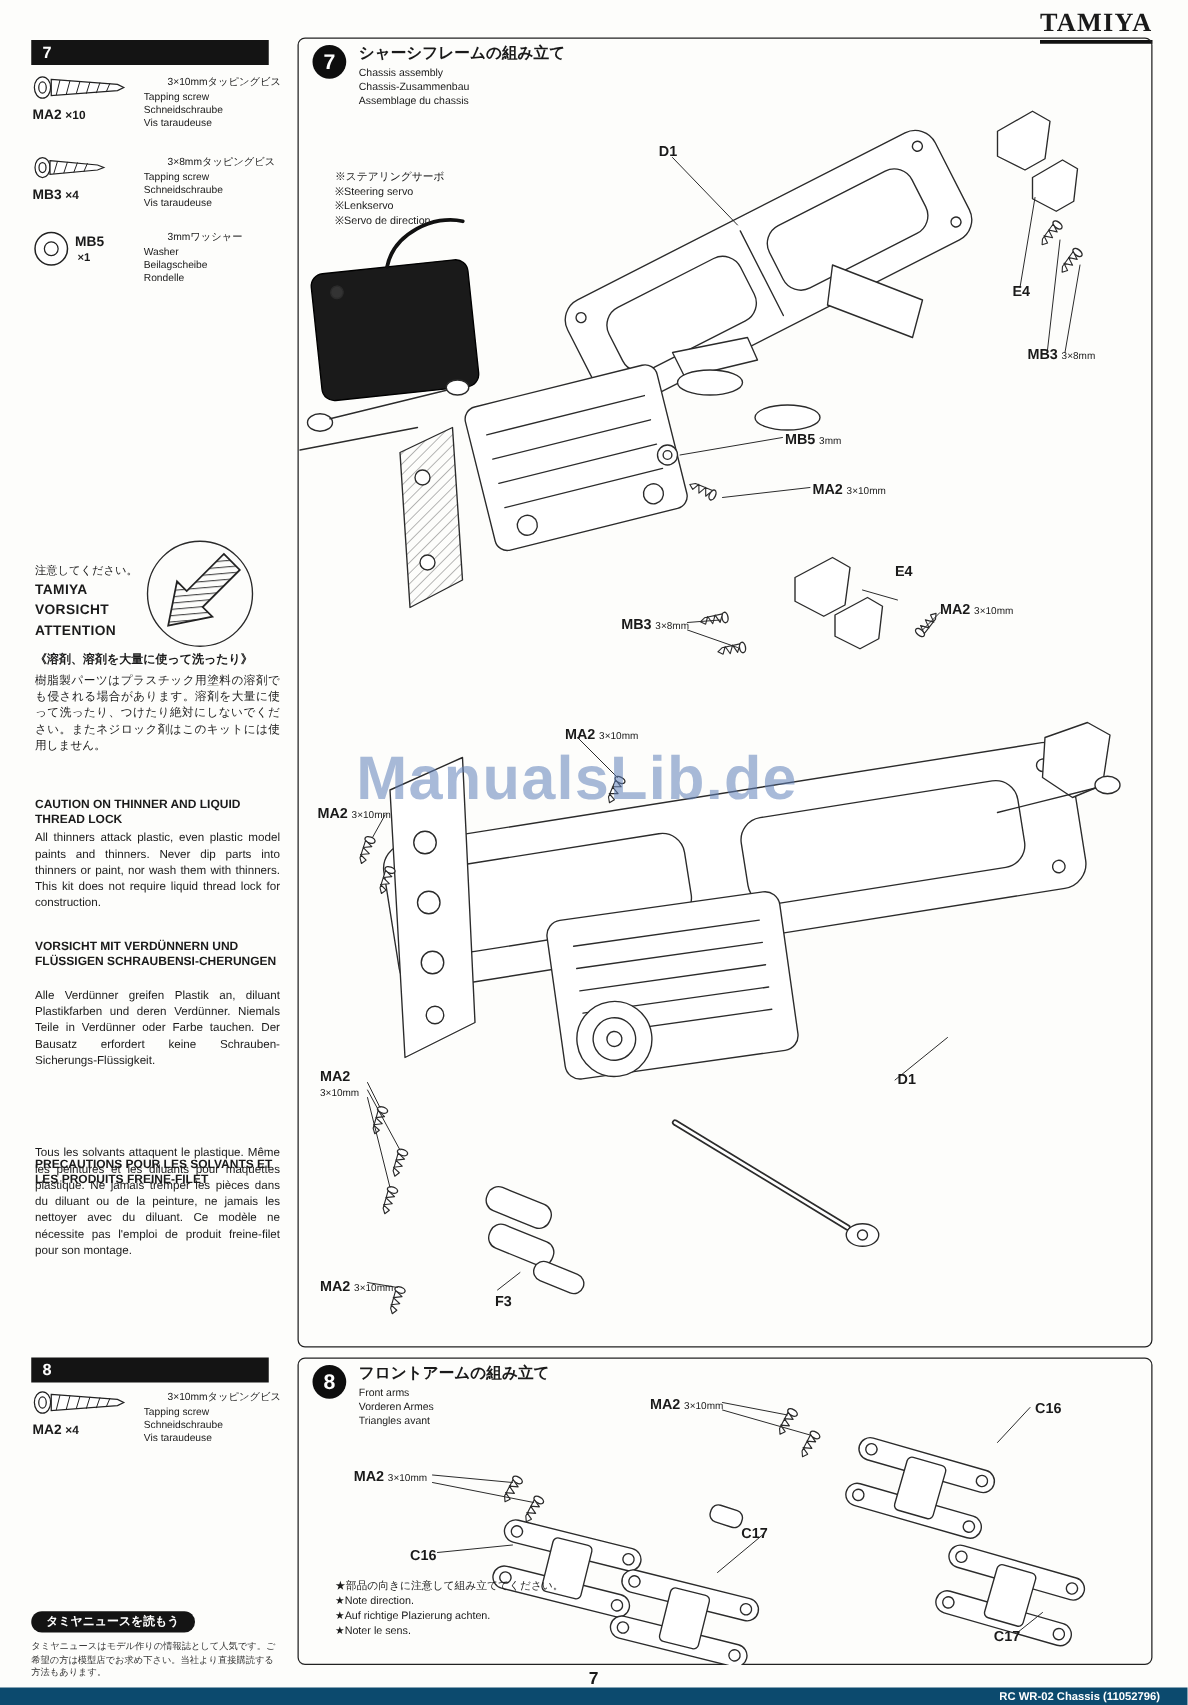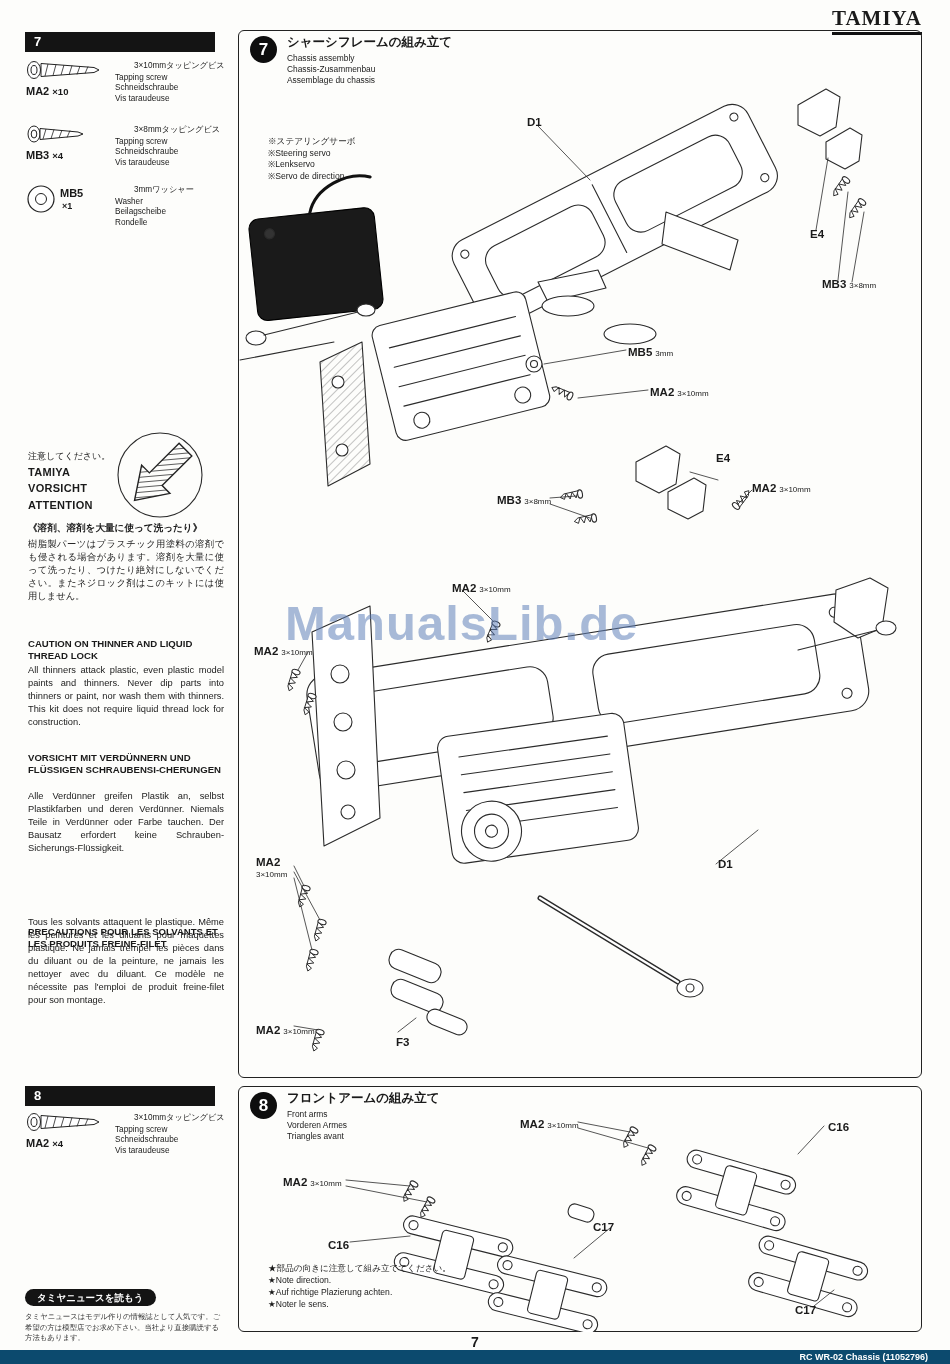--- a/index.html
+++ b/index.html
@@ -150,21 +150,21 @@
   </g>
 </svg>
 
 <div class="abs sec-title" style="left:28px;top:522px">《溶剤、溶剤を大量に使って洗ったり》</div>
 <div class="abs sec-body" style="left:28px;top:538px">樹脂製パーツはプラスチック用塗料の溶剤でも侵される場合があります。溶剤を大量に使って洗ったり、つけたり絶対にしないでください。またネジロック剤はこのキットには使用しません。</div>
 
 <div class="abs sec-title" style="left:28px;top:638px">CAUTION ON THINNER AND LIQUID THREAD LOCK</div>
 <div class="abs sec-body" style="left:28px;top:664px">All thinners attack plastic, even plastic model paints and thinners. Never dip parts into thinners or paint, nor wash them with thinners. This kit does not require liquid thread lock for construction.</div>
 
 <div class="abs sec-title" style="left:28px;top:752px">VORSICHT MIT VERDÜNNERN UND FLÜSSIGEN SCHRAUBENSI-CHERUNGEN</div>
-<div class="abs sec-body" style="left:28px;top:790px">Alle Verdünner greifen Plastik an, selbst Plastikfarben und deren Verdünner. Niemals Teile in Verdünner oder Farbe tauchen. Der Bausatz erfordert keine Schrauben-Sicherungs-Flüssigkeit.</div>
+<div class="abs sec-body" style="left:28px;top:790px">Alle Verdünner greifen Plastik an, diluant Plastikfarben und deren Verdünner. Niemals Teile in Verdünner oder Farbe tauchen. Der Bausatz erfordert keine Schrauben-Sicherungs-Flüssigkeit.</div>
 
 <div class="abs sec-title" style="left:28px;top:926px">PRECAUTIONS POUR LES SOLVANTS ET LES PRODUITS FREINE-FILET</div>
 <div class="abs sec-body" style="left:28px;top:916px">Tous les solvants attaquent le plastique. Même les peintures et les diluants pour maquettes plastique. Ne jamais tremper les pièces dans du diluant ou de la peinture, ne jamais les nettoyer avec du diluant. Ce modèle ne nécessite pas l'emploi de produit freine-filet pour son montage.</div>
 
 <div class="abs step-header" style="left:25px;top:1086px">8</div>
 
 <div class="abs part-row" style="left:26px;top:1112px">
   <div class="part-left">
     <svg width="78" height="20">
       <ellipse cx="8" cy="10" rx="6.5" ry="8.5" fill="#fff" stroke="#222"></ellipse>

